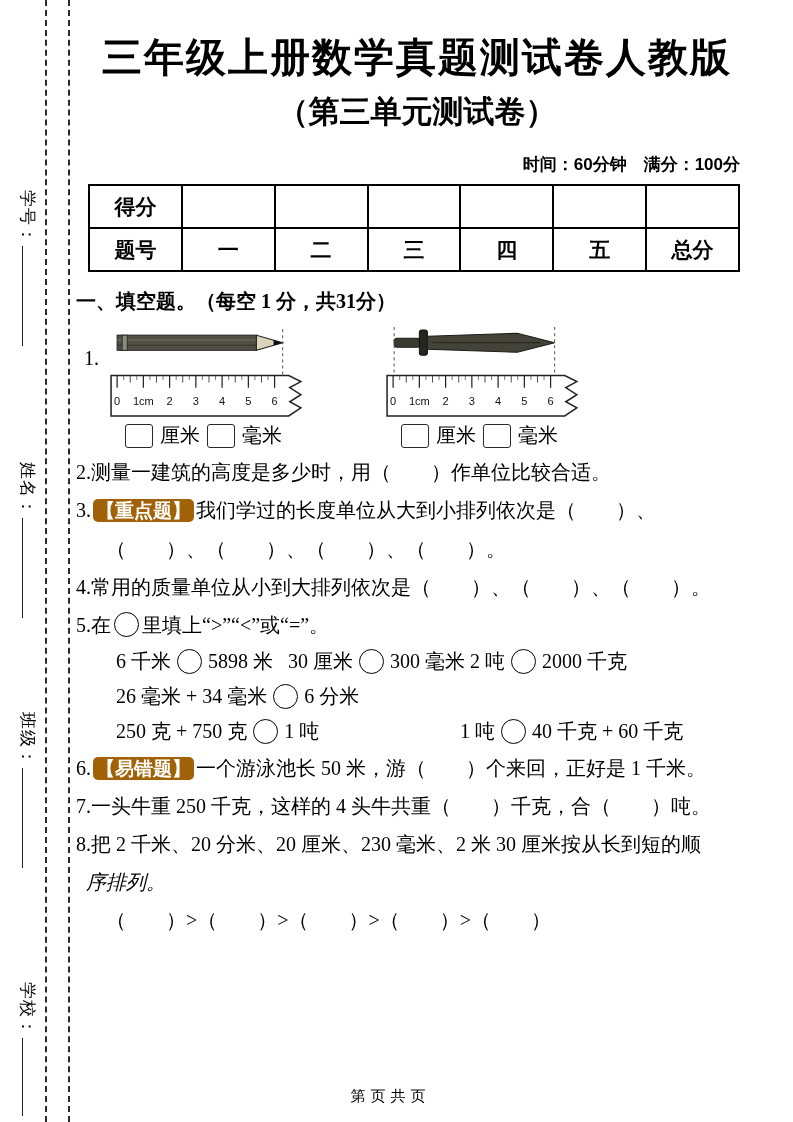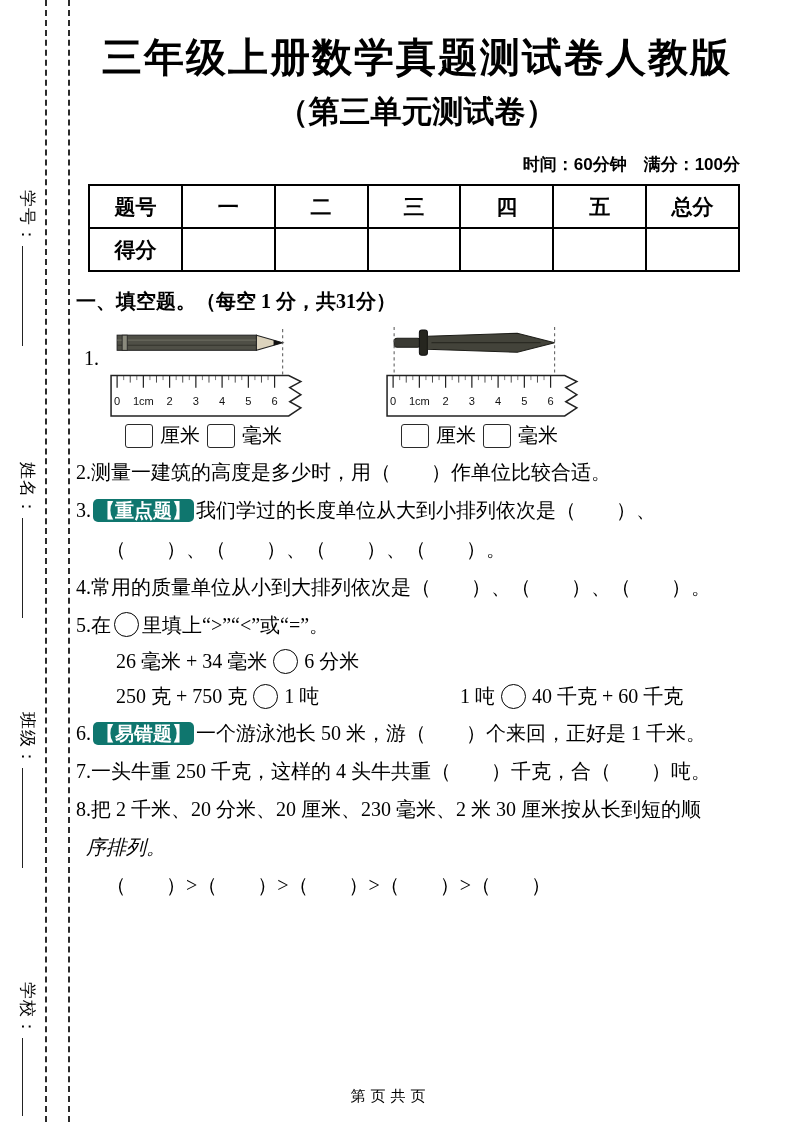--- a/index.html
+++ b/index.html
@@ -27,21 +27,21 @@
   .time-info { text-align: right; font-family: "Liberation Sans", sans-serif; font-weight: bold; font-size: 17px; margin: 20px 18px 8px 0; }
 
   table.score { border-collapse: collapse; table-layout: fixed; width: 652px; margin-left: 12px; }
   table.score td { border: 2px solid #000; height: 39px; text-align: center; vertical-align: middle; font-size: 21px; font-weight: bold; }
 
   .section-heading { font-size: 20px; font-weight: bold; margin: 16px 0 2px 0; }
   .line { font-size: 20px; margin: 8px 0; line-height: 1.5; }
   .indent1 { margin-left: 30px; }
   .indent2 { margin-left: 10px; font-style: italic; }
   .badge {
-    background: #0f766e; color: #fff; font-weight: bold;
+    background: #a16207; color: #fff; font-weight: bold;
     border-radius: 5px; padding: 1px 3px; font-size: 19px; margin: 0 2px;
   }
 
   
   .q1-wrap { display: flex; margin: 8px 0 2px 8px; }
   .q1-num { font-size: 20px; margin: 24px 6px 0 0; }
   .measure-block + .measure-block { margin-left: 64px; }
   .measure-svg { width: 212px; height: 97px; display: block; }
   .measure-svg text { font-size: 11px; fill: #111; font-family: "Liberation Sans", sans-serif; }
   .units { display: flex; align-items: center; gap: 7px; font-size: 20px; margin: 2px 0 0 20px; }
@@ -80,36 +80,36 @@
 
 <div class="content">
 
   <div class="title">三年级上册数学真题测试卷人教版</div>
   <div class="subtitle">（第三单元测试卷）</div>
   <div class="time-info">时间：60分钟　满分：100分</div>
 
   <table class="score">
     <tbody>
         <tr>
+      <td>得分</td>
+      <td></td>
+      <td></td>
+      <td></td>
+      <td></td>
+      <td></td>
+      <td></td>
+    </tr>
+    <tr>
       <td>题号</td>
       <td>一</td>
       <td>二</td>
       <td>三</td>
       <td>四</td>
       <td>五</td>
       <td>总分</td>
-    </tr>
-    <tr>
-      <td>得分</td>
-      <td></td>
-      <td></td>
-      <td></td>
-      <td></td>
-      <td></td>
-      <td></td>
     </tr>
   </tbody>
     </table>
 
   <div class="section-heading">一、填空题。（每空 1 分，共31分）</div>
 
   <div class="q1-wrap">
     <span class="q1-num">1.</span>
 
     <div class="measure-block">
@@ -184,20 +184,37 @@
     <span>3.</span><span class="badge">【重点题】</span><span>我们学过的长度单位从大到小排列依次是（　　）、</span>
   </div>
   <div class="line indent1">（　　）、（　　）、（　　）、（　　）。</div>
 
   <div class="line">4.常用的质量单位从小到大排列依次是（　　）、（　　）、（　　）。</div>
 
   <div class="line">
     <span>5.在</span><span class="circle circ-inline"></span><span>里填上“&gt;”“&lt;”或“=”。</span>
   </div>
   <div class="q5-row">
+    <span class="cmp wA">
+      <span>6 千米</span>
+        <span class="circle"></span>
+        <span>5898 米</span>
+    </span>
+    <span class="cmp wB">
+      <span>30 厘米</span>
+        <span class="circle"></span>
+        <span>300 毫米</span>
+    </span>
+    <span class="cmp">
+      <span>2 吨</span>
+        <span class="circle"></span>
+        <span>2000 千克</span>
+    </span>
+  </div>
+  <div class="q5-row">
     <span class="cmp wC">
       <span>26 毫米 + 34 毫米</span>
         <span class="circle"></span>
         <span>6 分米</span>
     </span>
   </div>
   <div class="q5-row">
     <span class="cmp wC">
       <span>250 克 + 750 克</span>
         <span class="circle"></span>

